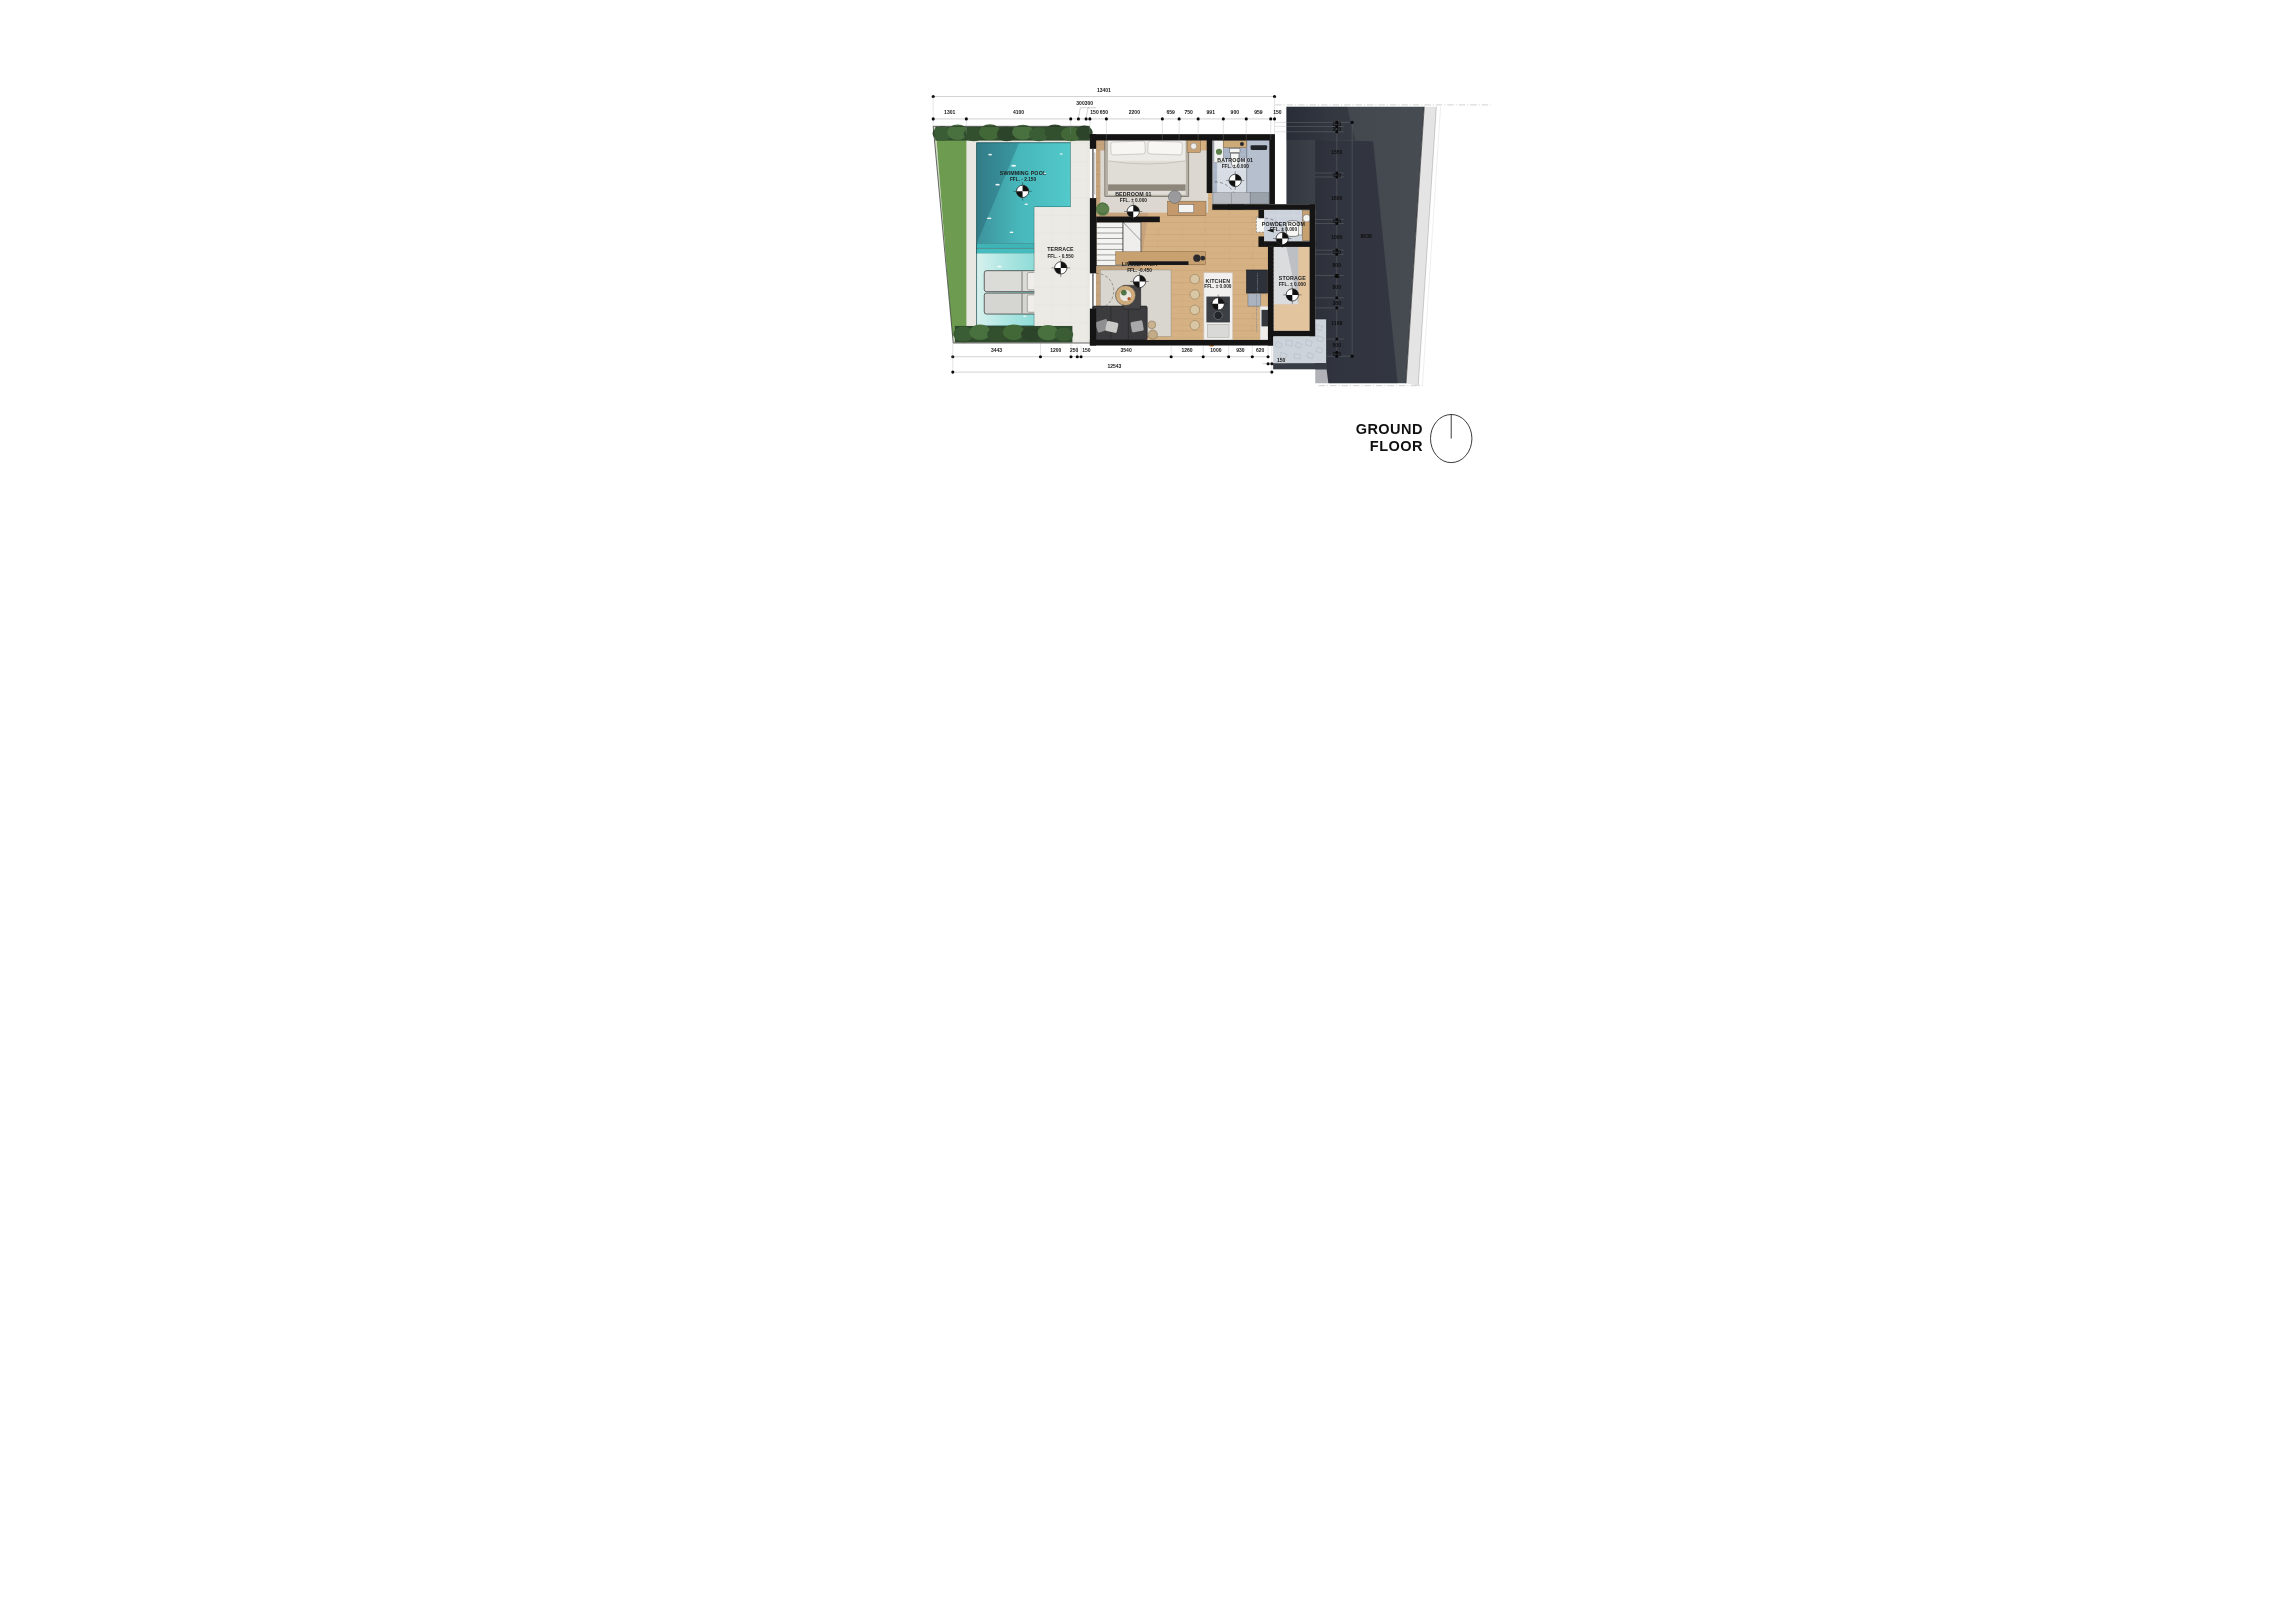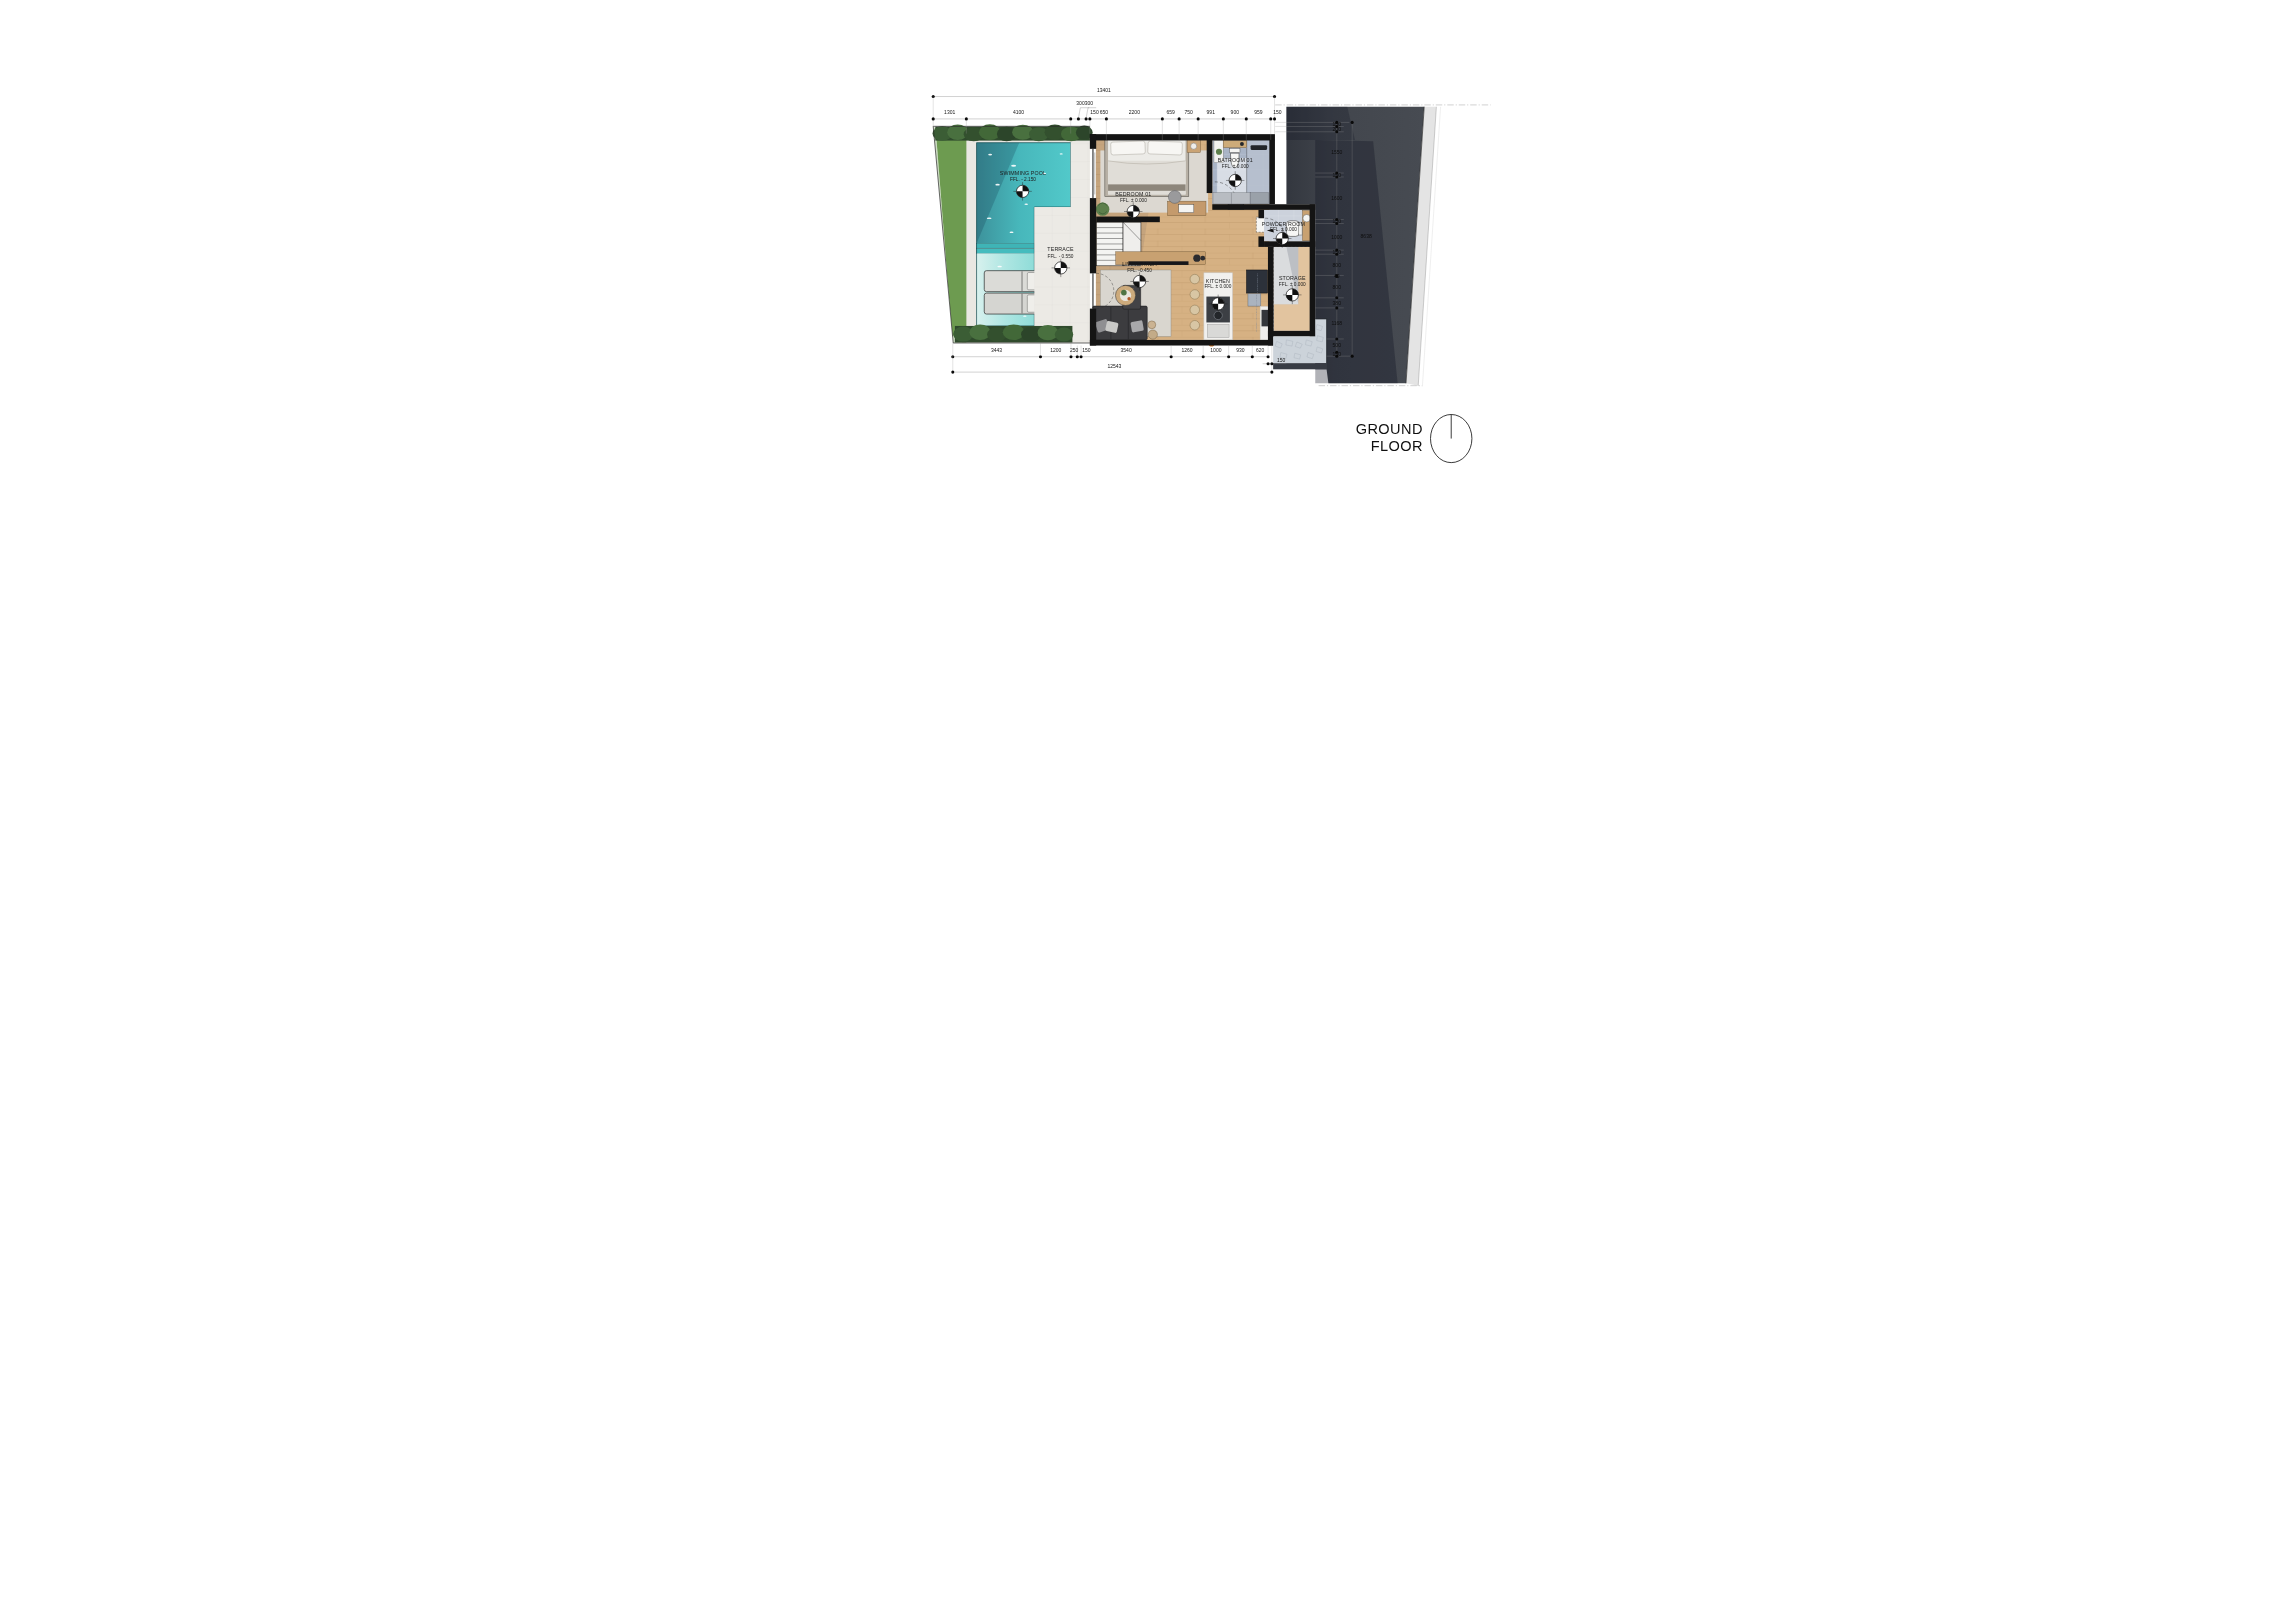--- a/index.html
+++ b/index.html
@@ -1,17 +1,17 @@
 <!DOCTYPE html>
 <html style="font-size:7.4px"><head>
 <meta charset="utf-8">
 <style>
   html,body{margin:0;padding:0;background:#ffffff;}
   body{font-family:"Liberation Sans", sans-serif;}
-  .page{width:100%;max-width:694px;margin:0 auto;}
+  .page{width:100%;max-width:694px;margin:0 auto;font-weight:bold;}
   svg{display:block;width:100%;height:auto;background:#ffffff;}
   text{font-family:"Liberation Sans", sans-serif;fill:#1c1c1c;}
   .room-name{font-size:38px;letter-spacing:1px;}
   .room-ffl{font-size:34px;}
   .dim{font-size:36px;fill:#161616;}
   .dim-dark{font-size:36px;fill:#0e0e0e;}
   .up-label{font-size:30px;fill:#4a4a4a;letter-spacing:2px;}
   .tiny-label{font-size:15px;fill:#7d8694;letter-spacing:1px;}
   .title{font-size:104px;fill:#101010;letter-spacing:3px;}
   .dimline{stroke:#7d7d7d;stroke-width:2.5;}

